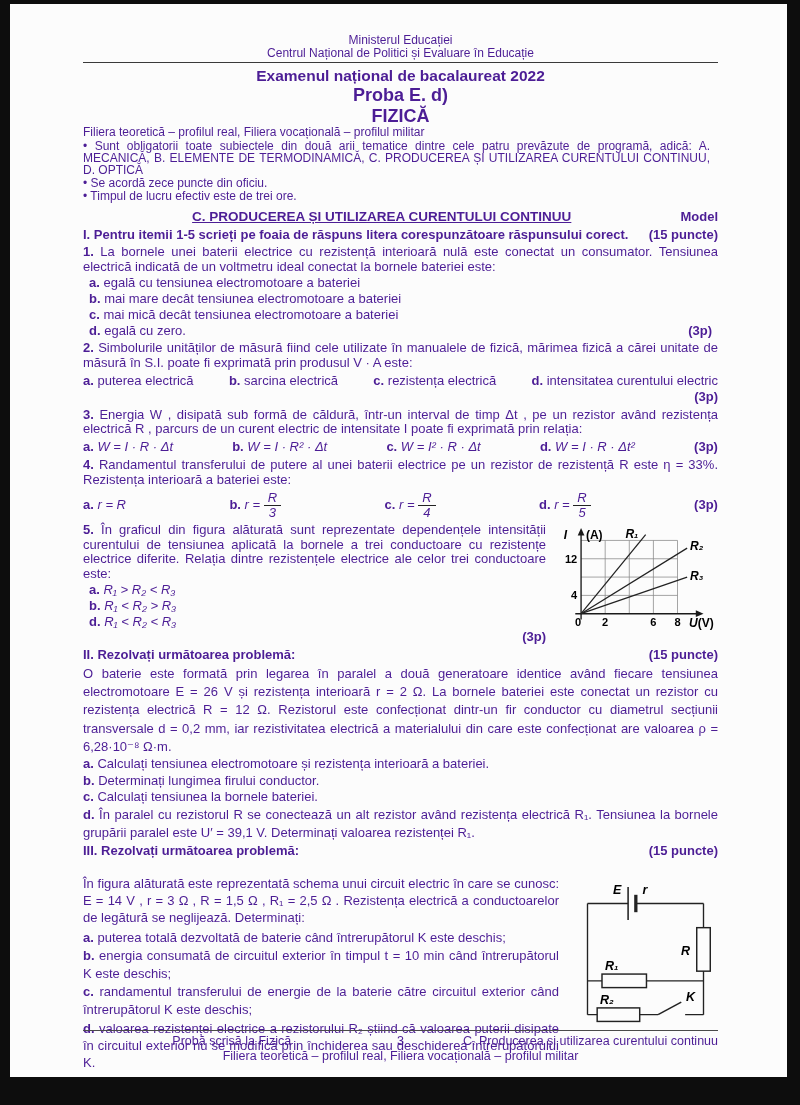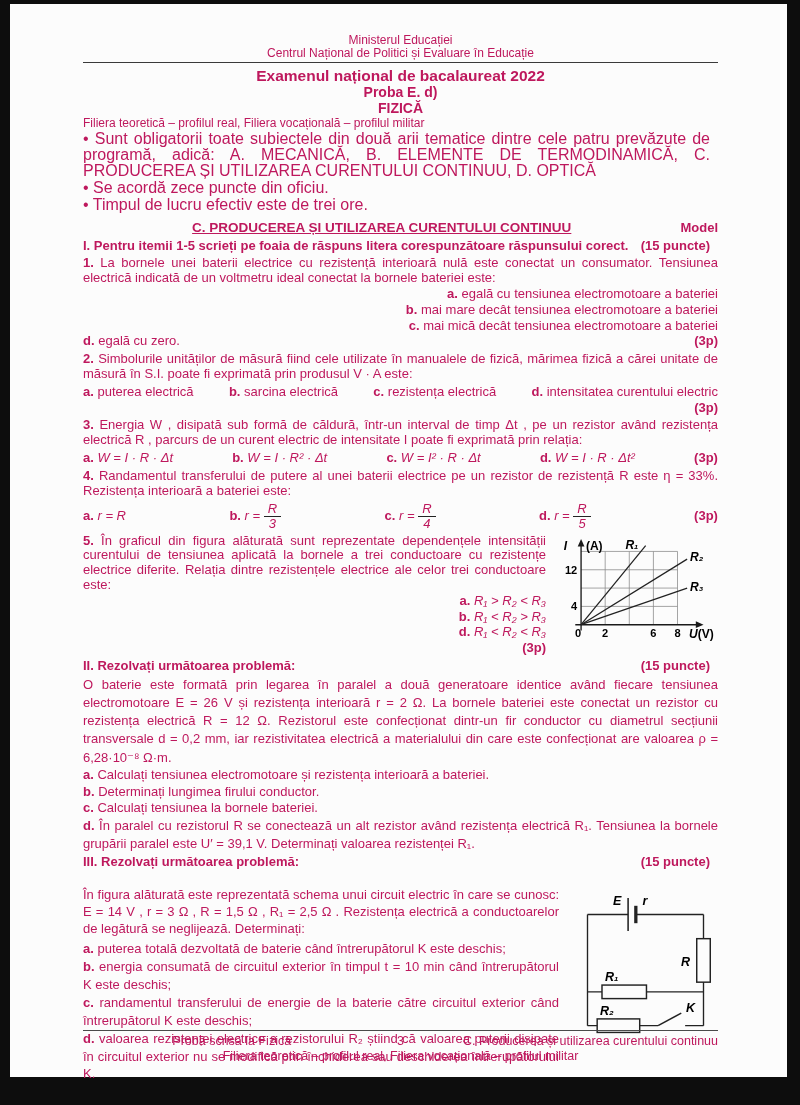--- a/index.html
+++ b/index.html
@@ -3,37 +3,37 @@
 <meta charset="utf-8">
 <style>
   html,body{margin:0;padding:0;}
   body{width:800px;height:1105px;background:#666;}
   .frame{position:relative;width:800px;height:1105px;background:#0d0d0d;overflow:hidden;}
   .page{
     position:absolute;left:10px;top:4px;width:777px;height:1073px;
     background:#fcfcfc;box-sizing:border-box;
     padding:30px 69px 0 73px;
     font-family:"Liberation Sans","DejaVu Sans",sans-serif;
-    font-size:13px;color:#be185d;line-height:1.14;
+    font-size:13px;color:#4c1d95;line-height:1.14;
   }
   .c{text-align:center;}
   .b{font-weight:bold;}
   .j{text-align:justify;}
   .small{font-size:12px;line-height:1.06;}
   .t15{font-size:15.5px;}
-  .t14{font-size:14px;}
+  .t14{font-size:18px;}
   .hdr-rule{border:0;border-top:1.6px solid #3a3a3a;margin:3px 0 4px 0;}
   ul.bullets{margin:1px 0 0 0;padding:0;list-style:none;}
-  ul.bullets li{font-size:16px;line-height:1.0;text-align:justify;margin:0 8px 1px 0;}
+  ul.bullets li{font-size:12px;line-height:1.0;text-align:justify;margin:0 8px 1px 0;}
   ul.bullets li::before{content:"• ";}
   .sec-row{display:grid;grid-template-columns:1fr auto;font-weight:bold;margin-top:7px;align-items:baseline;}
   .sec-title{text-align:center;text-decoration:underline;font-size:13.5px;}
-  .part-head{display:flex;justify-content:space-between;font-weight:bold;margin:3px 8px 2px 0;}
+  .part-head{display:flex;justify-content:space-between;font-weight:bold;margin:3px 0 2px 0;}
   .qt{margin:3px 0 1px 0;}
-  .optline{margin:1px 0;text-align:right;}
+  .optline{margin:1px 6px;}
   .flexsb{display:flex;justify-content:space-between;}
   .row4{display:flex;justify-content:space-between;align-items:center;margin:3px 0 1px 0;gap:32px;}
   .m{font-style:italic;}
   .pts{font-weight:bold;}
   .frac{display:inline-flex;flex-direction:column;align-items:center;vertical-align:middle;line-height:1.08;font-style:italic;}
   .fnum{border-bottom:1.3px solid #222;padding:0 4px;}
   .fden{padding:0 4px;}
   .graph{float:right;margin:2px 0 2px 10px;}
   .circuit{float:right;margin:4px 0 2px 14px;}
   .lh18{line-height:1.40;}

